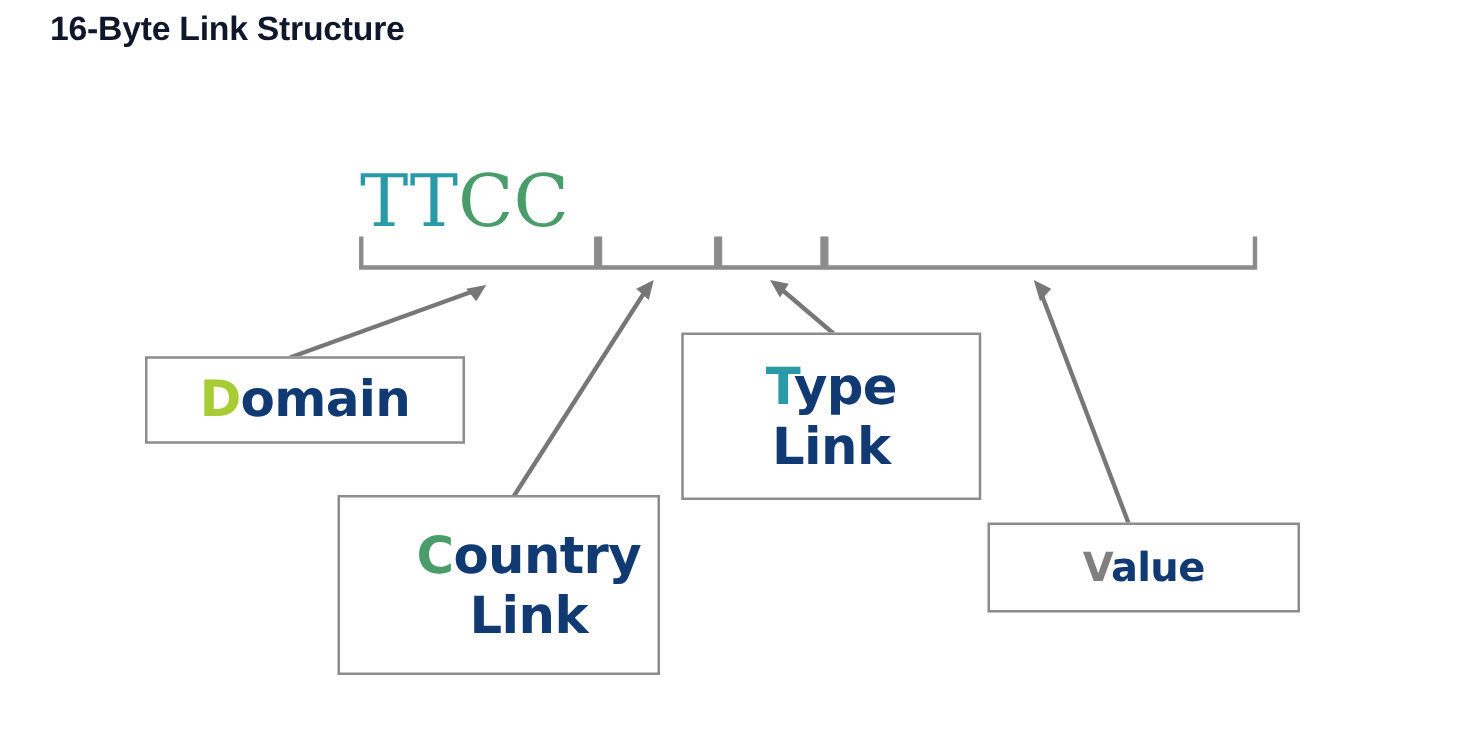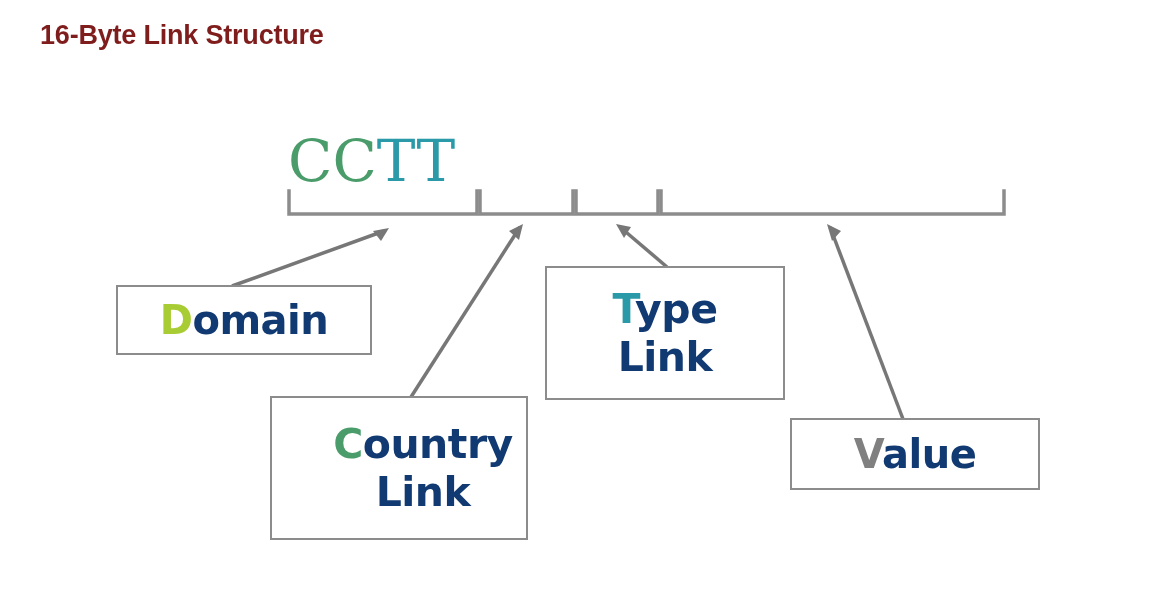--- a/index.html
+++ b/index.html
@@ -12,25 +12,25 @@
     width: 1168px;
     height: 596px;
     position: relative;
     overflow: hidden;
     font-family: "Liberation Sans", sans-serif;
   }
 
   #page-title {
     position: absolute;
     left: 40px;
-    top: 20px;
+    top: 8px;
     font-family: "Liberation Sans", sans-serif;
     font-size: 27px;
     font-weight: bold;
-    color: #7f1d1d;
+    color: #0f172a;
     letter-spacing: -0.2px;
     white-space: nowrap;
   }
 
   #diagram-canvas {
     position: absolute;
     left: 0;
     top: 0;
     width: 1168px;
     height: 596px;
@@ -98,32 +98,32 @@
     width: 240px;
     height: 134px;
     font-size: 41px;
     line-height: 1.18;
   }
   #box-value {
     left: 790px;
     top: 418px;
     width: 250px;
     height: 72px;
-    font-size: 40px;
+    font-size: 32px;
     align-items: center;
   }
 </style>
 </head>
 <body>
 
 <div id="page-title">16-Byte Link Structure</div>
 
 <div id="byte-sequence">
+  <span class="seg" style="color:#2b9aa8;">TT</span>
   <span class="seg" style="color:#4a9d6a;">CC</span>
-  <span class="seg" style="color:#2b9aa8;">TT</span>
 </div>
 
 <svg id="diagram-canvas" viewBox="0 0 1168 596">
   <g stroke="#8c8c8c" stroke-width="3.5" fill="none" stroke-linecap="square">
 
     <path d="M289,191 L289,214 L477,214 L477,191"></path>
 
     <path d="M480,191 L480,214 L573,214 L573,191"></path>
 
     <path d="M576,191 L576,214 L658,214 L658,191"></path>

